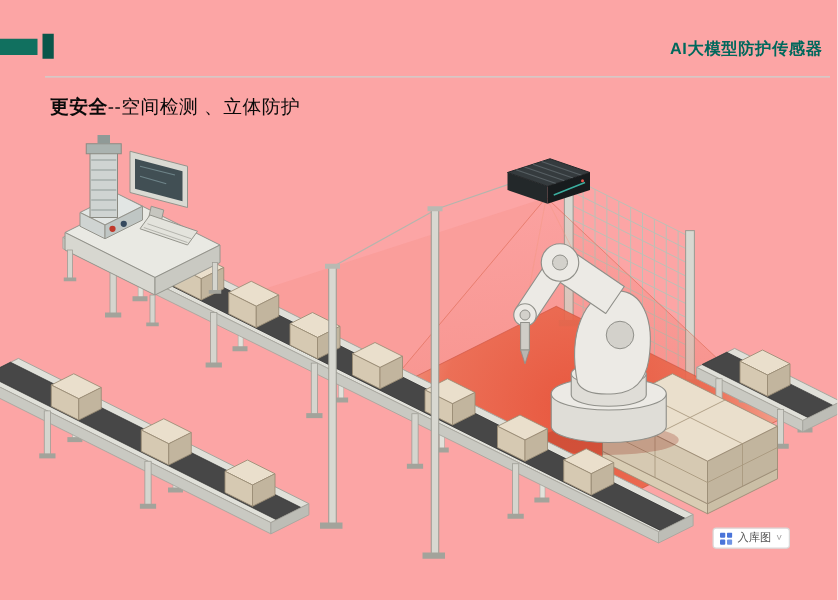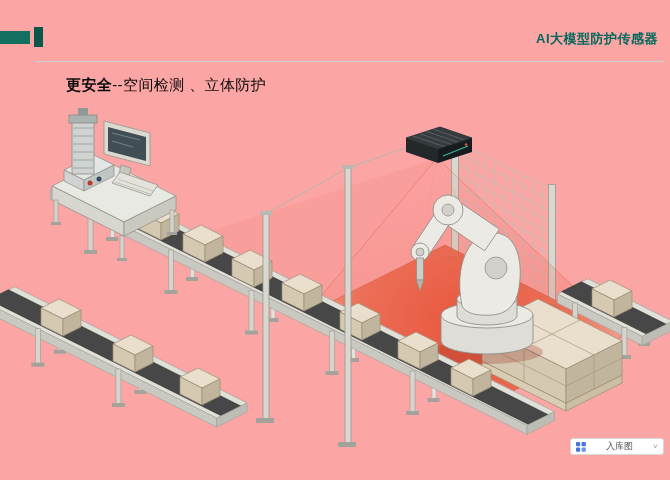--- a/index.html
+++ b/index.html
@@ -3,27 +3,27 @@
 <meta charset="utf-8">
 <style>
   html,body{margin:0;padding:0;background:#ffffff;}
   .stage{position:relative;width:670px;height:480px;background:#fca5a5;overflow:hidden;
          font-family:"Liberation Sans","DejaVu Sans",sans-serif;}
   .accent-bar{position:absolute;background:#11705f;}
   .accent-bar.primary{left:0;top:31px;width:30px;height:13px;}
   .accent-bar.secondary{left:34px;top:27px;width:9px;height:20px;background:#0a564a;}
   .slide-title{position:absolute;top:30px;right:12px;font-size:13px;font-weight:bold;color:#00685c;letter-spacing:.5px;}
   .header-divider{position:absolute;left:36px;right:6px;top:61px;height:1px;background:#c9d4d1;}
-  .heading{position:absolute;left:40px;font-size:15px;color:#0a0a0a;letter-spacing:.4px;margin-left:26px;}
+  .heading{position:absolute;left:40px;font-size:15px;color:#0a0a0a;letter-spacing:.4px;}
   .heading .hb{font-weight:bold;}
   .heading.top{top:76px;}
   .heading.bottom{top:436px;}
   .scene{position:absolute;left:0;top:0;}
-  .badge{position:absolute;left:570px;top:422px;height:17px;display:flex;align-items:center;gap:20px;
-         background:#ffffff;border:1px solid #d9d9d9;border-radius:3px;padding:0 5px;box-sizing:border-box;cursor:pointer;margin-top:16px;}
+  .badge{position:absolute;left:570px;top:422px;height:17px;display:flex;align-items:center;gap:4px;
+         background:#ffffff;border:1px solid #d9d9d9;border-radius:3px;padding:0 5px;box-sizing:border-box;cursor:pointer;}
   .badge-label{font-size:9px;color:#555;line-height:1;}
   .badge-chevron{font-size:8px;color:#999;line-height:1;}
   
   .fence-line{stroke:#bcc0b6;stroke-width:.8;fill:none}
   .post{fill:#d8d8d1;stroke:#9a9a92;stroke-width:.8}
   .cv-frame{fill:#e0e0d9;stroke:#a6a69e;stroke-width:.8}
   .cv-belt{fill:#474747;stroke:#303030;stroke-width:.6}
   .cv-front{fill:#c9c9c2;stroke:#a6a69e;stroke-width:.7}
   .cv-cap{fill:#bdbdb6;stroke:#a6a69e;stroke-width:.7}
   .leg{fill:#d5d5ce;stroke:#9b9b93;stroke-width:.6}

